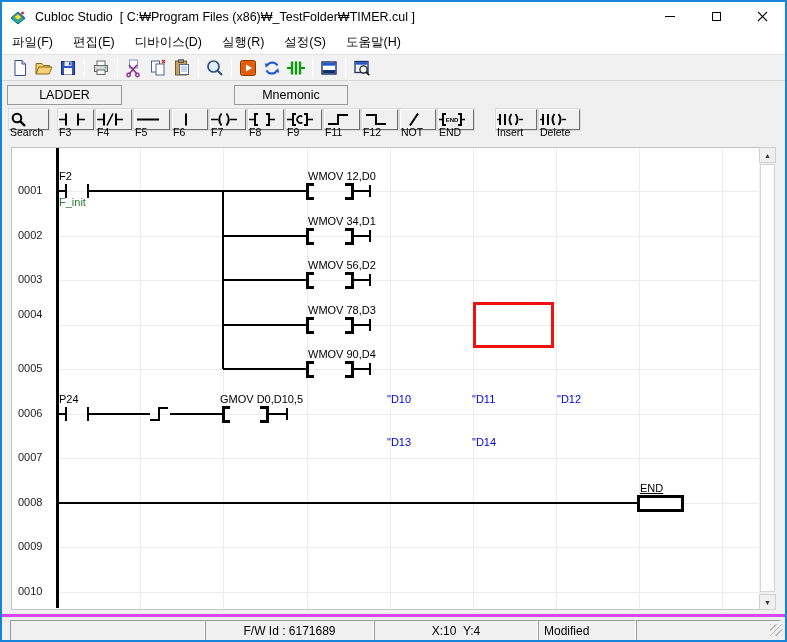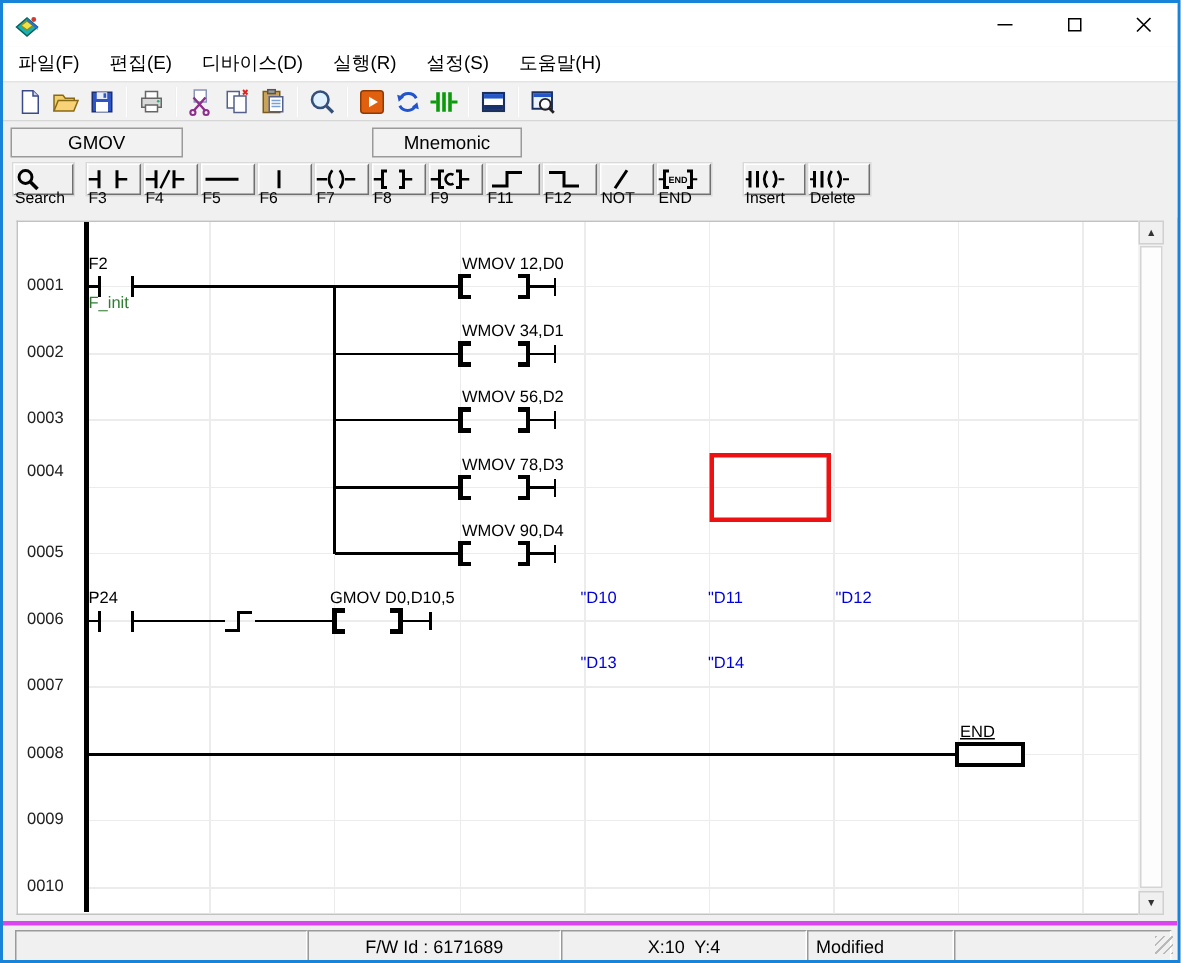--- a/index.html
+++ b/index.html
@@ -29,21 +29,21 @@
   .tb-icon { width:24px; height:22px; display:flex; align-items:center; justify-content:center; }
   .tb-sep { width:1px; height:20px; background:#c9c9c9; border-right:1px solid #fff; margin:0 4px; }
 
   
   .tabstrip { position:absolute; left:0; top:79px; width:783px; height:25px; background:#f0f0f0; }
   .tab { position:absolute; text-align:center; font-size:12.5px; color:#000;
          background:#f2f2f2; border:1px solid #9a9a9a; }
   .tab-basic    { left:5px;   top:4px; width:115px; height:20px; line-height:18px; }
   .tab-ladder   { left:122px; top:1px; width:121px; height:24px; line-height:22px;
                   background:#f0f0f0; border-color:#fff #808080 transparent #fff; border-bottom:none; }
-  .tab-mnemonic { left:246px; top:4px; width:100px; height:20px; line-height:18px; }
+  .tab-mnemonic { left:232px; top:4px; width:114px; height:20px; line-height:18px; }
 
   
   .palette { position:absolute; left:0; top:104px; width:783px; height:39px; background:#f0f0f0;
              display:flex; align-items:flex-start; padding:3px 0 0 7px; }
   .pal-btn { height:21px; background:#f0f0f0; border:1px solid;
              border-color:#fff #707070 #707070 #fff; box-shadow:0 0 0 1px #d9d9d9;
              display:flex; flex-direction:column; align-items:flex-start; justify-content:space-between;
              padding:2px 0 1px 0; margin-right:2px; }
   .pal-btn .sym { height:15px; display:flex; align-items:center; justify-content:center; }
   .pal-btn .lbl { font-size:10.5px; line-height:11px; color:#000; }
@@ -86,20 +86,21 @@
 
 <div class="window">
 
   <div class="titlebar">
     <svg class="app-icon" viewBox="0 0 18 18">
       <polygon points="2,10 9,4 16,10 9,16" fill="#19b0b0" stroke="#056060" stroke-width="1"></polygon>
       <polygon points="5,9 9,6 13,9 9,12" fill="#efe24a" stroke="#9a8a10" stroke-width="0.8"></polygon>
       <polygon points="9,4 16,10 16,12 9,6" fill="#2d6fd2"></polygon>
       <circle cx="13.5" cy="5" r="1.6" fill="#d23a2d"></circle>
     </svg>
+    <span class="title-text">Cubloc Studio  [ C:₩Program Files (x86)₩_TestFolder₩TIMER.cul ]</span>
     <div class="win-controls">
       <div class="win-btn">
           <div class="glyph-min"></div>
         </div>
       <div class="win-btn">
           <div class="glyph-max"></div>
         </div>
       <div class="win-btn">
         <svg width="11" height="11" viewBox="0 0 11 11">
           <path d="M1,1 L10,10 M10,1 L1,10" stroke="#000" stroke-width="1.1"></path>
@@ -212,21 +213,21 @@
       <svg width="20" height="20" viewBox="0 0 20 20">
         <rect x="3" y="3.5" width="13" height="11" fill="#eef4ff" stroke="#1b2f5e" stroke-width="1.3"></rect>
         <rect x="3.6" y="4.1" width="11.8" height="2.6" fill="#2458c8"></rect>
         <circle cx="11.5" cy="11.5" r="3.6" fill="#ffffffaa" stroke="#222" stroke-width="1.3"></circle>
         <path d="M14,14 L17.2,17.2" stroke="#222" stroke-width="1.8"></path>
       </svg>
     </div>
   </div>
 
   <div class="tabstrip">
-    <div class="tab tab-basic">GMOV</div>
+    <div class="tab tab-basic">LADDER</div>
     <div class="tab tab-mnemonic">Mnemonic</div>
   </div>
 
   <div class="palette">
     <div class="pal-btn w40 gap9">
       <span class="sym">
           <svg width="18" height="15" viewBox="0 0 18 15">
         <circle cx="7" cy="6" r="4.3" fill="none" stroke="#000" stroke-width="2"></circle>
         <path d="M10.3,9.3 L15,14" stroke="#000" stroke-width="2.4"></path>
           </svg>

